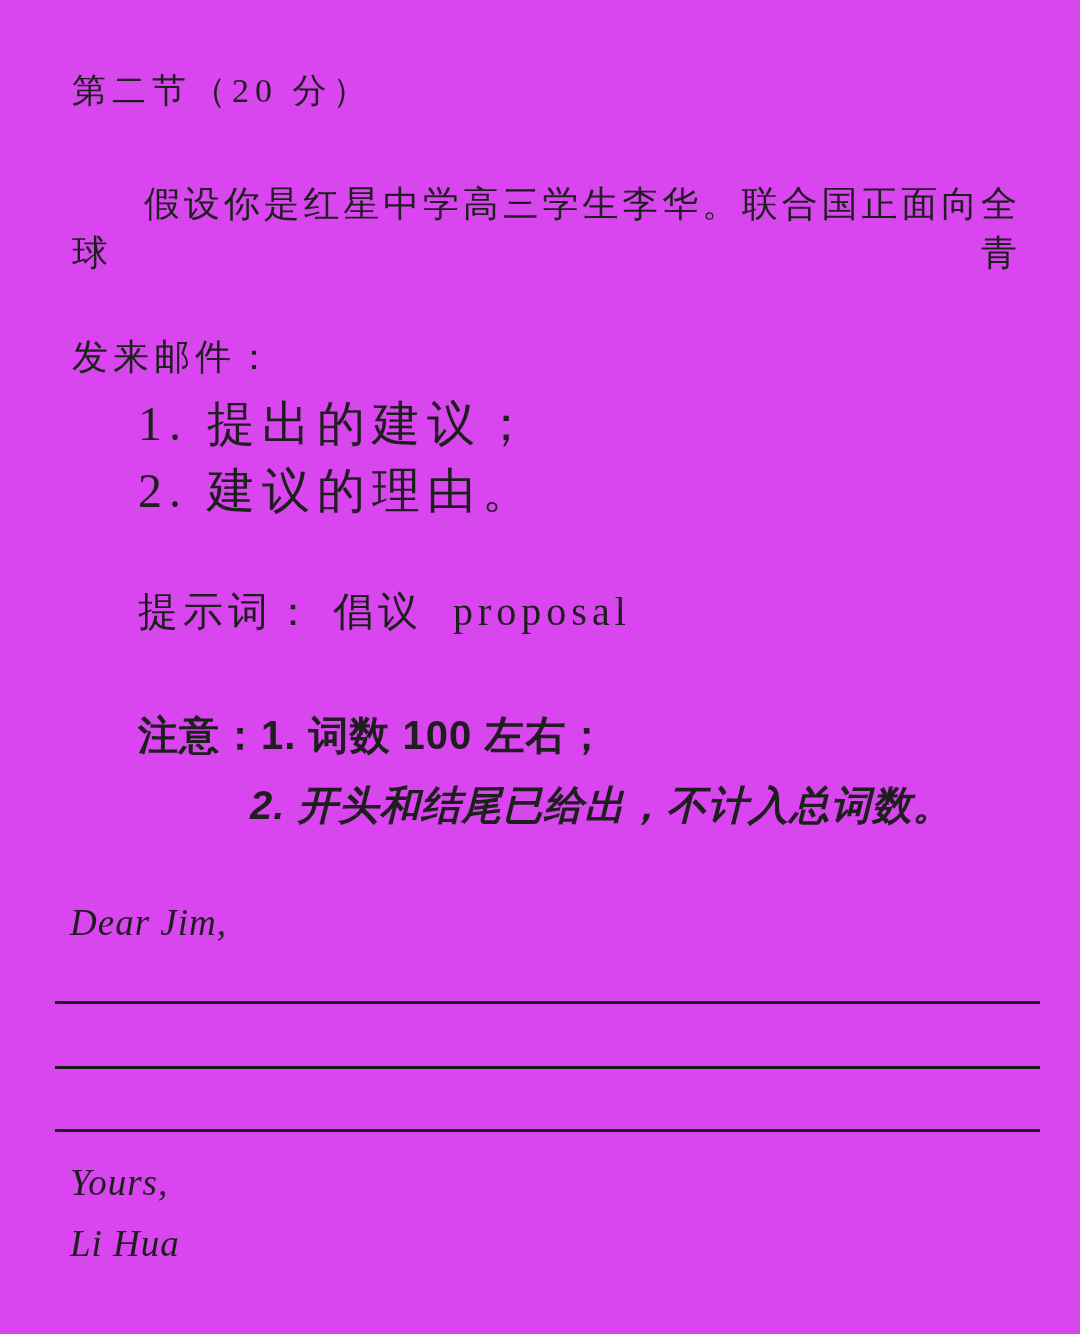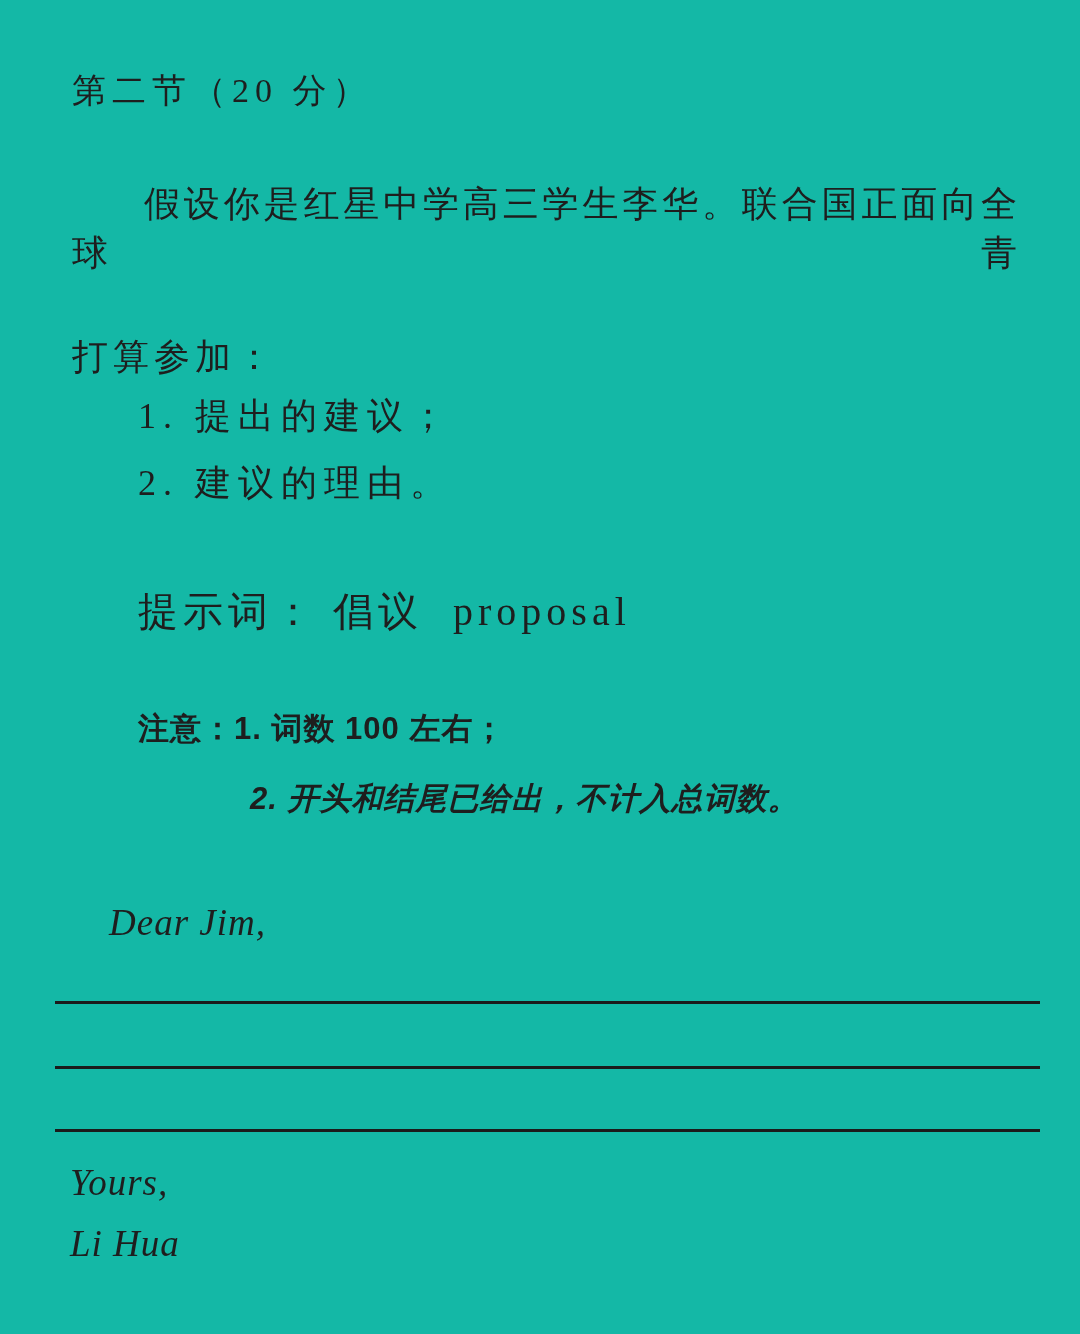--- a/index.html
+++ b/index.html
@@ -5,21 +5,21 @@
   html, body {
     margin: 0;
     padding: 0;
     background: #e8e8e8;
   }
   .doc {
     position: relative;
     width: 1080px;
     height: 1334px;
     margin: 0 auto;
-    background: #14b8a6;
+    background: #d946ef;
     color: #1e1e1e;
     font-family: "Liberation Serif", "DejaVu Serif", serif;
     overflow: hidden;
   }
   .abs { position: absolute; }
   .line { white-space: pre; }
 
   .section-title {
     left: 72px; top: 68px;
     font-size: 34px;
@@ -36,45 +36,45 @@
   }
   .para-line.indent { text-indent: 72px; }
   .para-line.last {
     text-align: left;
     text-align-last: left;
     letter-spacing: 5px;
   }
 
   .point {
     left: 138px;
-    font-size: 36px;
+    font-size: 48px;
     letter-spacing: 7px;
   }
 
   .hint {
     left: 138px; top: 584px;
     font-size: 40px;
     letter-spacing: 5px;
   }
 
   .note {
     font-family: "Liberation Sans", "DejaVu Sans", sans-serif;
     font-weight: 700;
-    font-size: 31px;
+    font-size: 40px;
     letter-spacing: 1px;
   }
   .note-1 { left: 138px; top: 708px; }
   .note-2 { left: 250px; top: 778px; font-style: italic; }
 
   .letter-text {
     font-size: 37px;
     font-style: italic;
     letter-spacing: 1px;
   }
-  .salutation { left: 70px; top: 901px; margin-left: 39px; }
+  .salutation { left: 70px; top: 901px; }
   .closing    { left: 70px; top: 1161px; }
   .signature  { left: 70px; top: 1222px; }
 
   .rule {
     left: 55px;
     width: 985px;
     height: 0;
     border-top: 3px solid #1b1b1b;
   }
   .rule-1 { top: 1001px; }
@@ -82,21 +82,21 @@
   .rule-3 { top: 1129px; }
 </style>
 </head>
 <body>
 
 <div class="doc">
 
   <div class="abs line section-title">第二节（20 分）</div>
 
   <div class="abs para-line indent" style="top:132px;margin-top:48px;">假设你是红星中学高三学生李华。联合国正面向全球青</div>
-  <div class="abs para-line last" style="top:333px;">打算参加：</div>
+  <div class="abs para-line last" style="top:333px;">发来邮件：</div>
 
   <div class="abs line point" style="top:392px;">1. 提出的建议；</div>
   <div class="abs line point" style="top:459px;">2. 建议的理由。</div>
 
   <div class="abs line hint">提示词： 倡议  proposal</div>
 
   <div class="abs line note note-1">注意：1. 词数 100 左右；</div>
   <div class="abs line note note-2">2. 开头和结尾已给出，不计入总词数。</div>
 
   <div class="abs line letter-text salutation">Dear Jim,</div>

